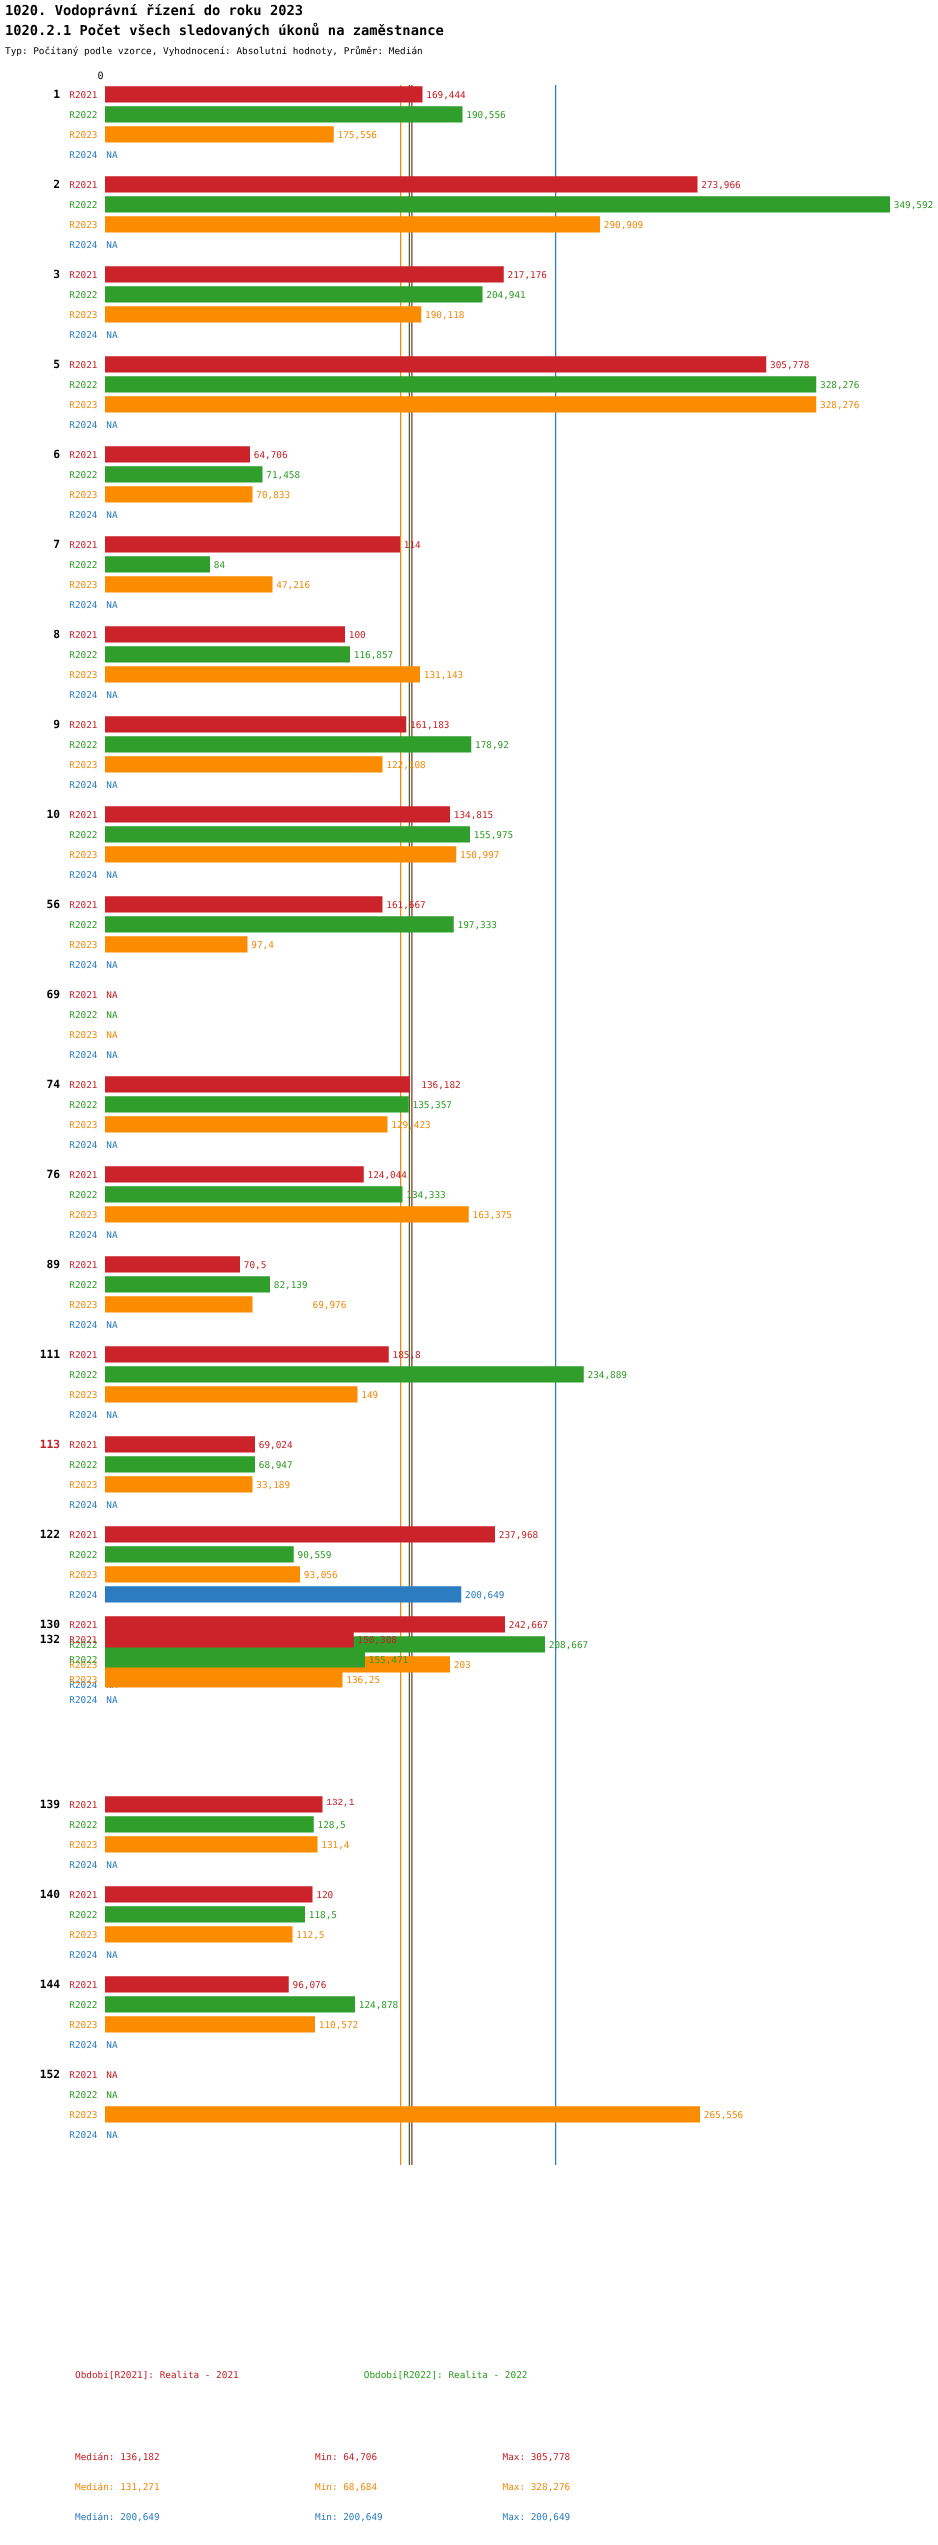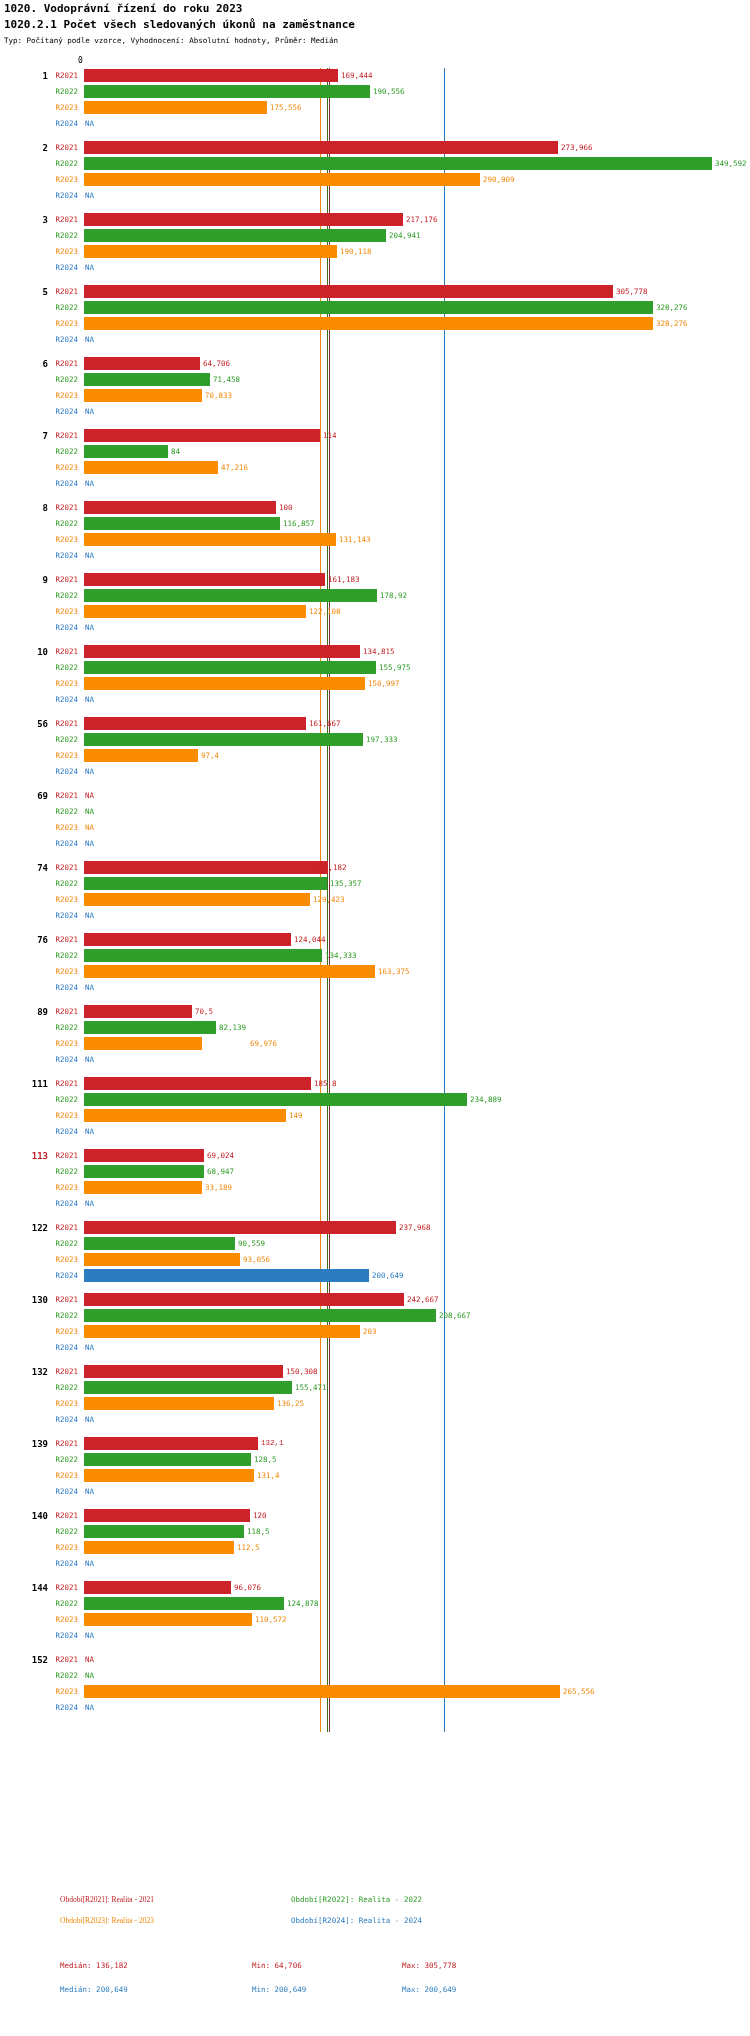--- a/index.html
+++ b/index.html
@@ -35,21 +35,21 @@
 
   .c2021{color:#c32026;} .b2021{background:#cc2229;}
   .c2022{color:#2e9b26;} .b2022{background:#2f9e2a;}
   .c2023{color:#f2890b;} .b2023{background:#fb8c00;}
   .c2024{color:#2b7cc0;} .b2024{background:#2b7cc0;}
 
   
   #footer{position:absolute;left:0;top:1895px;width:750px;}
   .legend-row{position:relative;height:21px;}
   .legend-cell{position:absolute;font-size:7.5px;white-space:nowrap;}
-  .lg-a{left:60px;font-family:Liberation Serif, serif;} .lg-b{left:291px;}
+  .lg-a{left:60px;} .lg-b{left:291px;}
   .stats{position:absolute;top:66px;left:0;width:750px;}
   .stat-row{position:relative;height:24px;}
   .st-med{position:absolute;left:60px;font-size:7.5px;white-space:nowrap;}
   .st-min{position:absolute;left:252px;font-size:7.5px;white-space:nowrap;}
   .st-max{position:absolute;left:402px;font-size:7.5px;white-space:nowrap;}
 </style>
 </head>
 <body>
 
 <div id="page">
@@ -306,21 +306,21 @@
           <div class="row" style="top: 48px;">
             <div class="row-label c2024">R2024</div>
             <div class="na c2024">NA</div>
           </div>
         </div>
         <div class="group" style="top: 804px; height: 64px;">
           <div class="grp-num" style="top: 3px;">74</div>
           <div class="row" style="top: 0px;">
             <div class="row-label c2021">R2021</div>
             <div class="bar b2021" style="width: 244px;"></div>
-            <div class="bar-val c2021" style="left: 315px; text-align: right;">136,182</div>
+            <div class="bar-val c2021" style="left: 337px; text-align: right;">136,182</div>
           </div>
           <div class="row" style="top: 16px;">
             <div class="row-label c2022">R2022</div>
             <div class="bar b2022" style="width: 243px;"></div>
             <div class="bar-val c2022" style="left: 330px;">135,357</div>
           </div>
           <div class="row" style="top: 32px;">
             <div class="row-label c2023">R2023</div>
             <div class="bar b2023" style="width: 226px;"></div>
             <div class="bar-val c2023" style="left: 313px;">129,423</div>
@@ -456,21 +456,21 @@
           <div class="row" style="top: 32px;">
             <div class="row-label c2023">R2023</div>
             <div class="bar b2023" style="width: 276px;"></div>
             <div class="bar-val c2023" style="left: 363px;">203</div>
           </div>
           <div class="row" style="top: 48px;">
             <div class="row-label c2024">R2024</div>
             <div class="na c2024">NA</div>
           </div>
         </div>
-        <div class="group" style="top: 1308px; height: 64px;">
+        <div class="group" style="top: 1248px; height: 64px;">
           <div class="grp-num" style="top: 3px;">132</div>
           <div class="row" style="top: 0px;">
             <div class="row-label c2021">R2021</div>
             <div class="bar b2021" style="width: 199px;"></div>
             <div class="bar-val c2021" style="left: 286px;">150,308</div>
           </div>
           <div class="row" style="top: 16px;">
             <div class="row-label c2022">R2022</div>
             <div class="bar b2022" style="width: 208px;"></div>
             <div class="bar-val c2022" style="left: 295px;">155,471</div>
@@ -572,33 +572,34 @@
           </div>
         </div>
       </div>
   </div>
 
   <div id="footer">
     <div id="legend">
         <div class="legend-row">
           <div class="legend-cell lg-a" style="color: rgb(195, 32, 38);">Období[R2021]: Realita - 2021</div>
           <div class="legend-cell lg-b" style="color: rgb(46, 155, 38);">Období[R2022]: Realita - 2022</div>
-        </div>
-        <div class="legend-row">
-          <div class="legend-cell lg-a" style="color: rgb(242, 137, 11);">Období[R2023]: Realita - 2023</div>
-          <div class="legend-cell lg-b" style="color: rgb(43, 124, 192);">Období[R2024]: Realita - 2024</div>
         </div>
       </div>
     <div class="stats" id="stats">
         <div class="stat-row">
           <div class="st-med" style="color: rgb(195, 32, 38);">Medián: 136,182</div>
           <div class="st-min" style="color: rgb(195, 32, 38);">Min: 64,706</div>
           <div class="st-max" style="color: rgb(195, 32, 38);">Max: 305,778</div>
         </div>
         <div class="stat-row">
+          <div class="st-med" style="color: rgb(242, 137, 11);">Medián: 131,271</div>
+          <div class="st-min" style="color: rgb(242, 137, 11);">Min: 68,684</div>
+          <div class="st-max" style="color: rgb(242, 137, 11);">Max: 328,276</div>
+        </div>
+        <div class="stat-row">
           <div class="st-med" style="color: rgb(43, 124, 192);">Medián: 200,649</div>
           <div class="st-min" style="color: rgb(43, 124, 192);">Min: 200,649</div>
           <div class="st-max" style="color: rgb(43, 124, 192);">Max: 200,649</div>
         </div>
       </div>
   </div>
 
 </div>
 
 </body></html>

